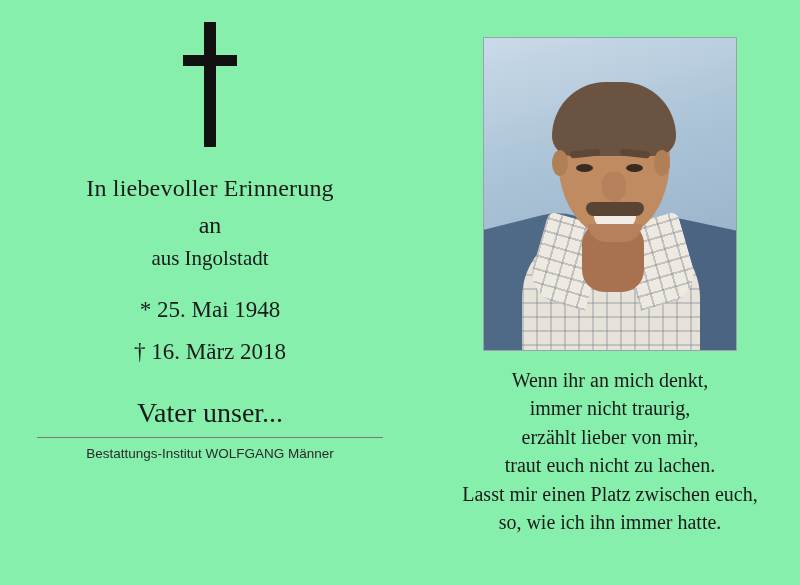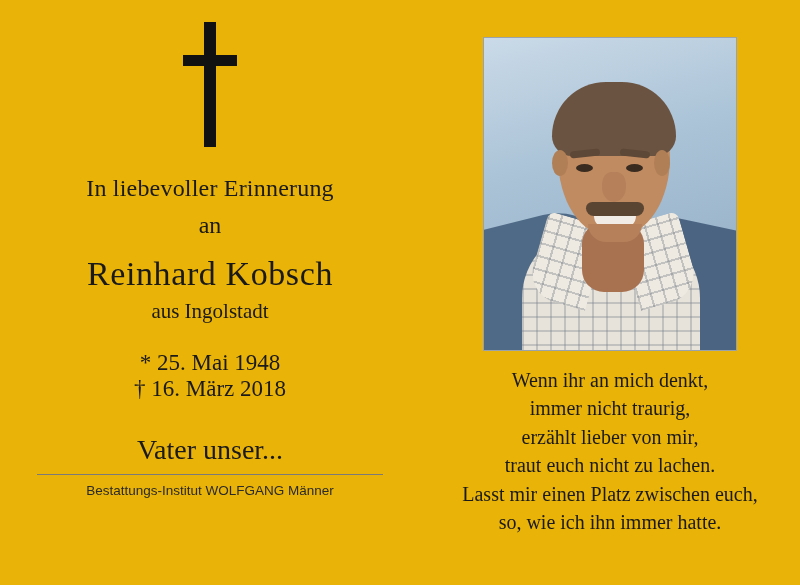--- a/index.html
+++ b/index.html
@@ -11,21 +11,21 @@
     width: 800px;
     height: 585px;
     font-family: "Liberation Serif", serif;
     color: #1a1a1a;
     overflow: hidden;
   }
   .card {
     position: relative;
     width: 800px;
     height: 585px;
-    background: #eab308;
+    background: #86efac;
     box-sizing: border-box;
   }
   
   .left-col {
     position: absolute;
     left: 0;
     top: 0;
     width: 420px;
     height: 585px;
     display: flex;
@@ -63,20 +63,21 @@
   .deceased-origin {
     font-size: 21px;
     margin-top: 6px;
   }
   .date-birth {
     font-size: 23px;
     margin-top: 26px;
   }
   .date-death {
     font-size: 23px;
+    margin-top: 16px;
   }
   .verse-left {
     font-size: 22px;
     margin-top: 30px;
     line-height: 1.38;
   }
   .prayer {
     font-size: 28px;
     margin-top: 32px;
   }
@@ -276,21 +277,20 @@
     <div class="cross-wrap">
       <svg width="70" height="125" viewBox="0 0 70 125">
         <rect x="29" y="0" width="12" height="125" fill="#111111"></rect>
         <rect x="8" y="33" width="54" height="11" fill="#111111"></rect>
       </svg>
     </div>
 
     <div class="memorial-text">
       <div class="line-inliebevoller">In liebevoller Erinnerung</div>
       <div class="line-an">an</div>
-      <div class="deceased-name">Reinhard Kobsch</div>
       <div class="deceased-origin">aus Ingolstadt</div>
       <div class="date-birth">* 25. Mai 1948</div>
       <div class="date-death">† 16. März 2018</div>
       <div class="prayer">Vater unser...</div>
     </div>
 
     <div class="divider"></div>
 
     <div class="footer">
       <div>Bestattungs-Institut WOLFGANG Männer</div>

